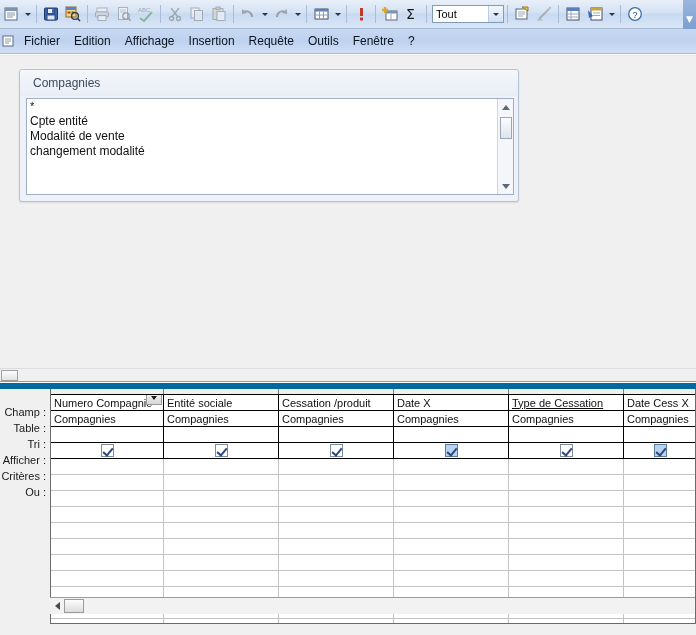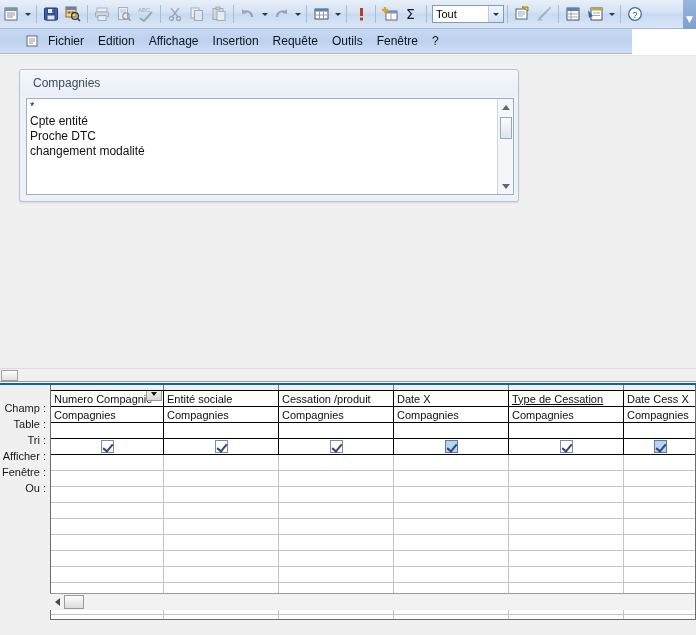--- a/index.html
+++ b/index.html
@@ -95,27 +95,26 @@
     font-size: 9px;
     line-height: 9px;
     margin-bottom: 5px;
     font-family: "DejaVu Sans", sans-serif;
   }
 
   
   .menubar {
     position: absolute;
     left: 0; top: 29px;
-    width: 632px; height: 25px;
+    width: 696px; height: 25px;
     background: linear-gradient(to bottom, #c8d9f2 0%, #bdd1ee 50%, #cfdef5 100%);
     border-bottom: 1px solid #a6b9d3;
     display: flex;
     align-items: center;
     box-sizing: border-box;
-    padding-left: 24px;
   }
   .menu-sysicon {
     width: 14px; height: 14px;
     margin-left: 1px; margin-right: 2px;
     flex: 0 0 auto;
     display: flex; align-items: center; justify-content: center;
   }
   .menu-item {
     padding: 3px 7px;
     font-size: 12px;
@@ -238,21 +237,21 @@
     position: absolute;
     left: 0; top: 383px;
     width: 696px; height: 252px;
     background: #f0f0f0;
   }
   .qgrid {
     position: absolute;
     left: 0; top: 0;
     width: 696px; height: 237px;
     box-sizing: border-box;
-    border-top: 2px solid #0369a1;
+    border-top: 6px solid #0369a1;
   }
   .rowlabels {
     position: absolute;
     left: 0; top: 0;
     width: 50px; height: 235px;
     background: #f0f0f0;
     box-sizing: border-box;
   }
   .rowlabel {
     text-align: right;
@@ -606,21 +605,21 @@
 </div>
 
 <div class="design-top">
 
   <div class="fieldlist">
     <div class="fl-title">Compagnies</div>
     <div class="fl-body">
       <div class="fl-items">
         <div class="fl-item star">*</div>
         <div class="fl-item">Cpte entité</div>
-        <div class="fl-item">Proche DTC</div>
+        <div class="fl-item">Modalité de vente</div>
         <div class="fl-item">changement modalité</div>
         <div class="fl-item"></div>
       </div>
       <div class="fl-scroll">
         <div class="fl-sb-btn up">
           <span class="tri-up"></span>
         </div>
         <div class="fl-sb-thumb"></div>
         <div class="fl-sb-btn down">
           <span class="tri-dn"></span>
@@ -636,21 +635,21 @@
 
 <div class="qgrid-wrap">
   <div class="qgrid">
 
     <div class="rowlabels">
 
       <div class="rowlabel" style="position:absolute;left:0;top:16px;width:50px;height:15px;line-height:15px;">Champ :</div>
       <div class="rowlabel" style="position:absolute;left:0;top:32px;width:50px;height:15px;line-height:15px;">Table :</div>
       <div class="rowlabel" style="position:absolute;left:0;top:48px;width:50px;height:15px;line-height:15px;">Tri :</div>
       <div class="rowlabel" style="position:absolute;left:0;top:64px;width:50px;height:15px;line-height:15px;">Afficher :</div>
-      <div class="rowlabel" style="position:absolute;left:0;top:80px;width:50px;height:15px;line-height:15px;">Fenêtre :</div>
+      <div class="rowlabel" style="position:absolute;left:0;top:80px;width:50px;height:15px;line-height:15px;">Critères :</div>
       <div class="rowlabel" style="position:absolute;left:0;top:96px;width:50px;height:15px;line-height:15px;">Ou :</div>
     </div>
 
     <div class="gridarea">
 
       <div class="selbar">
         <div class="selbar-cell" style="left:0;width:113px;"></div>
         <div class="selbar-cell" style="left:113px;width:115px;"></div>
         <div class="selbar-cell" style="left:228px;width:115px;"></div>
         <div class="selbar-cell" style="left:343px;width:115px;"></div>

